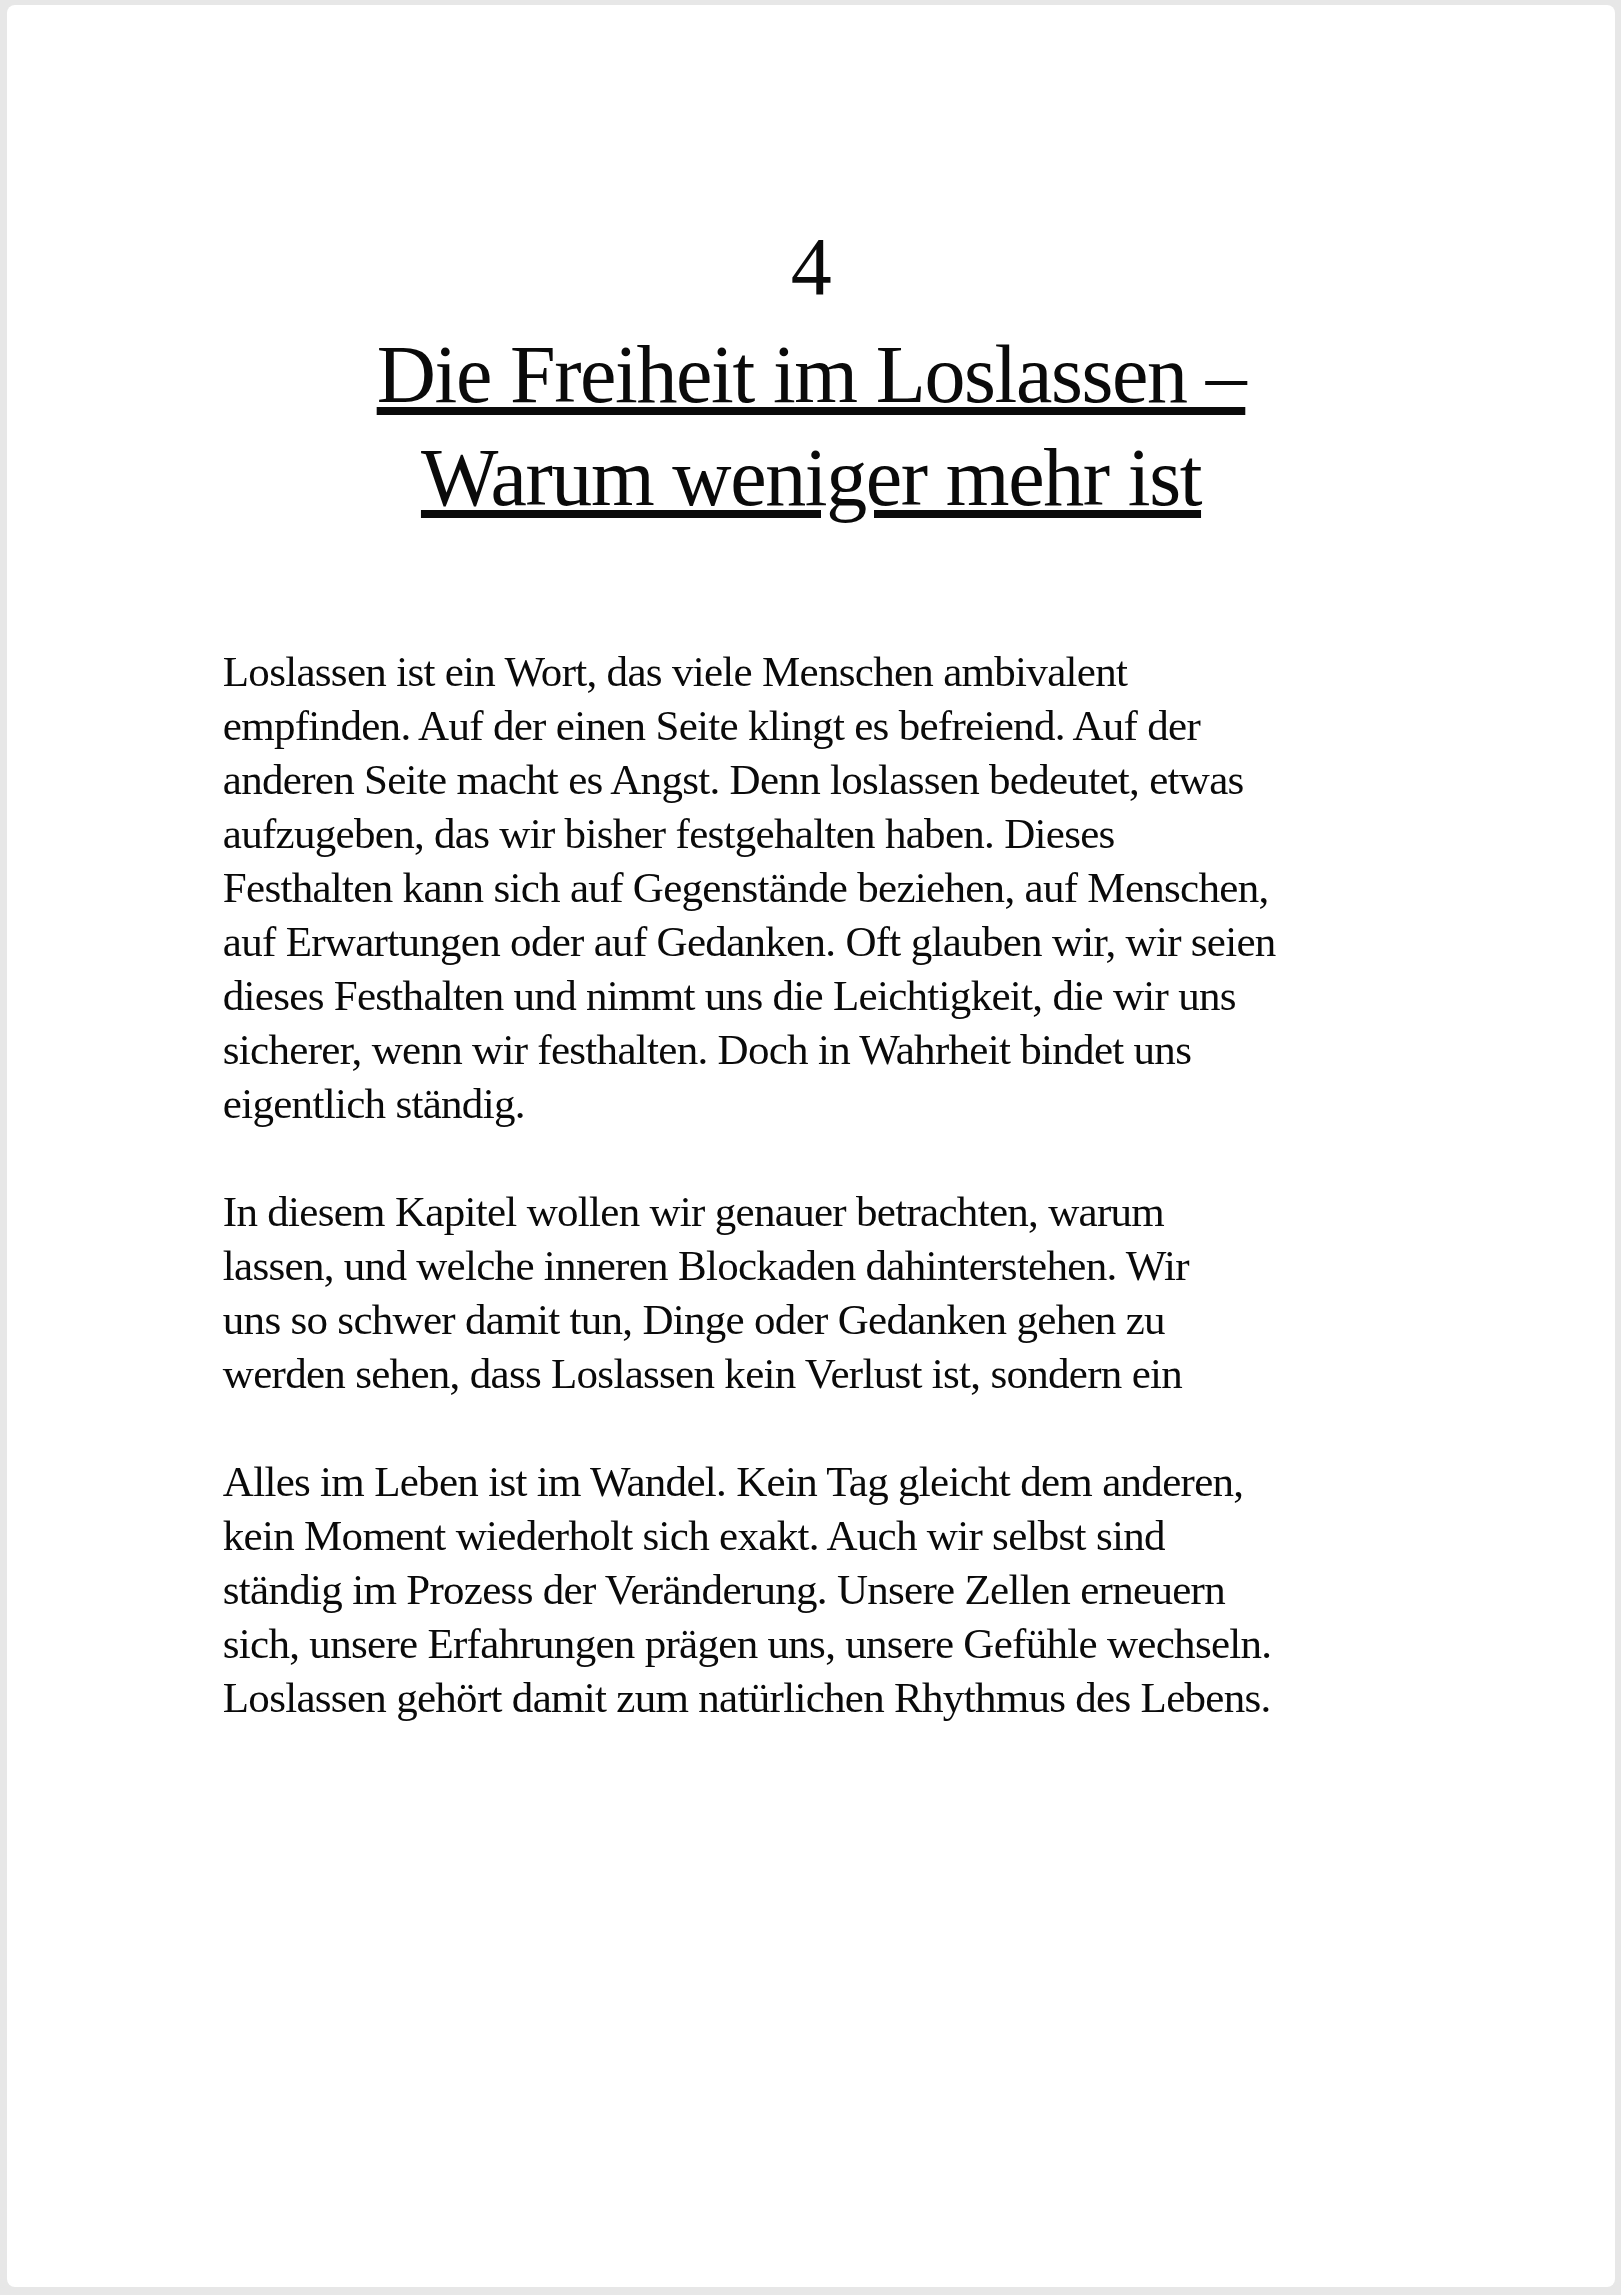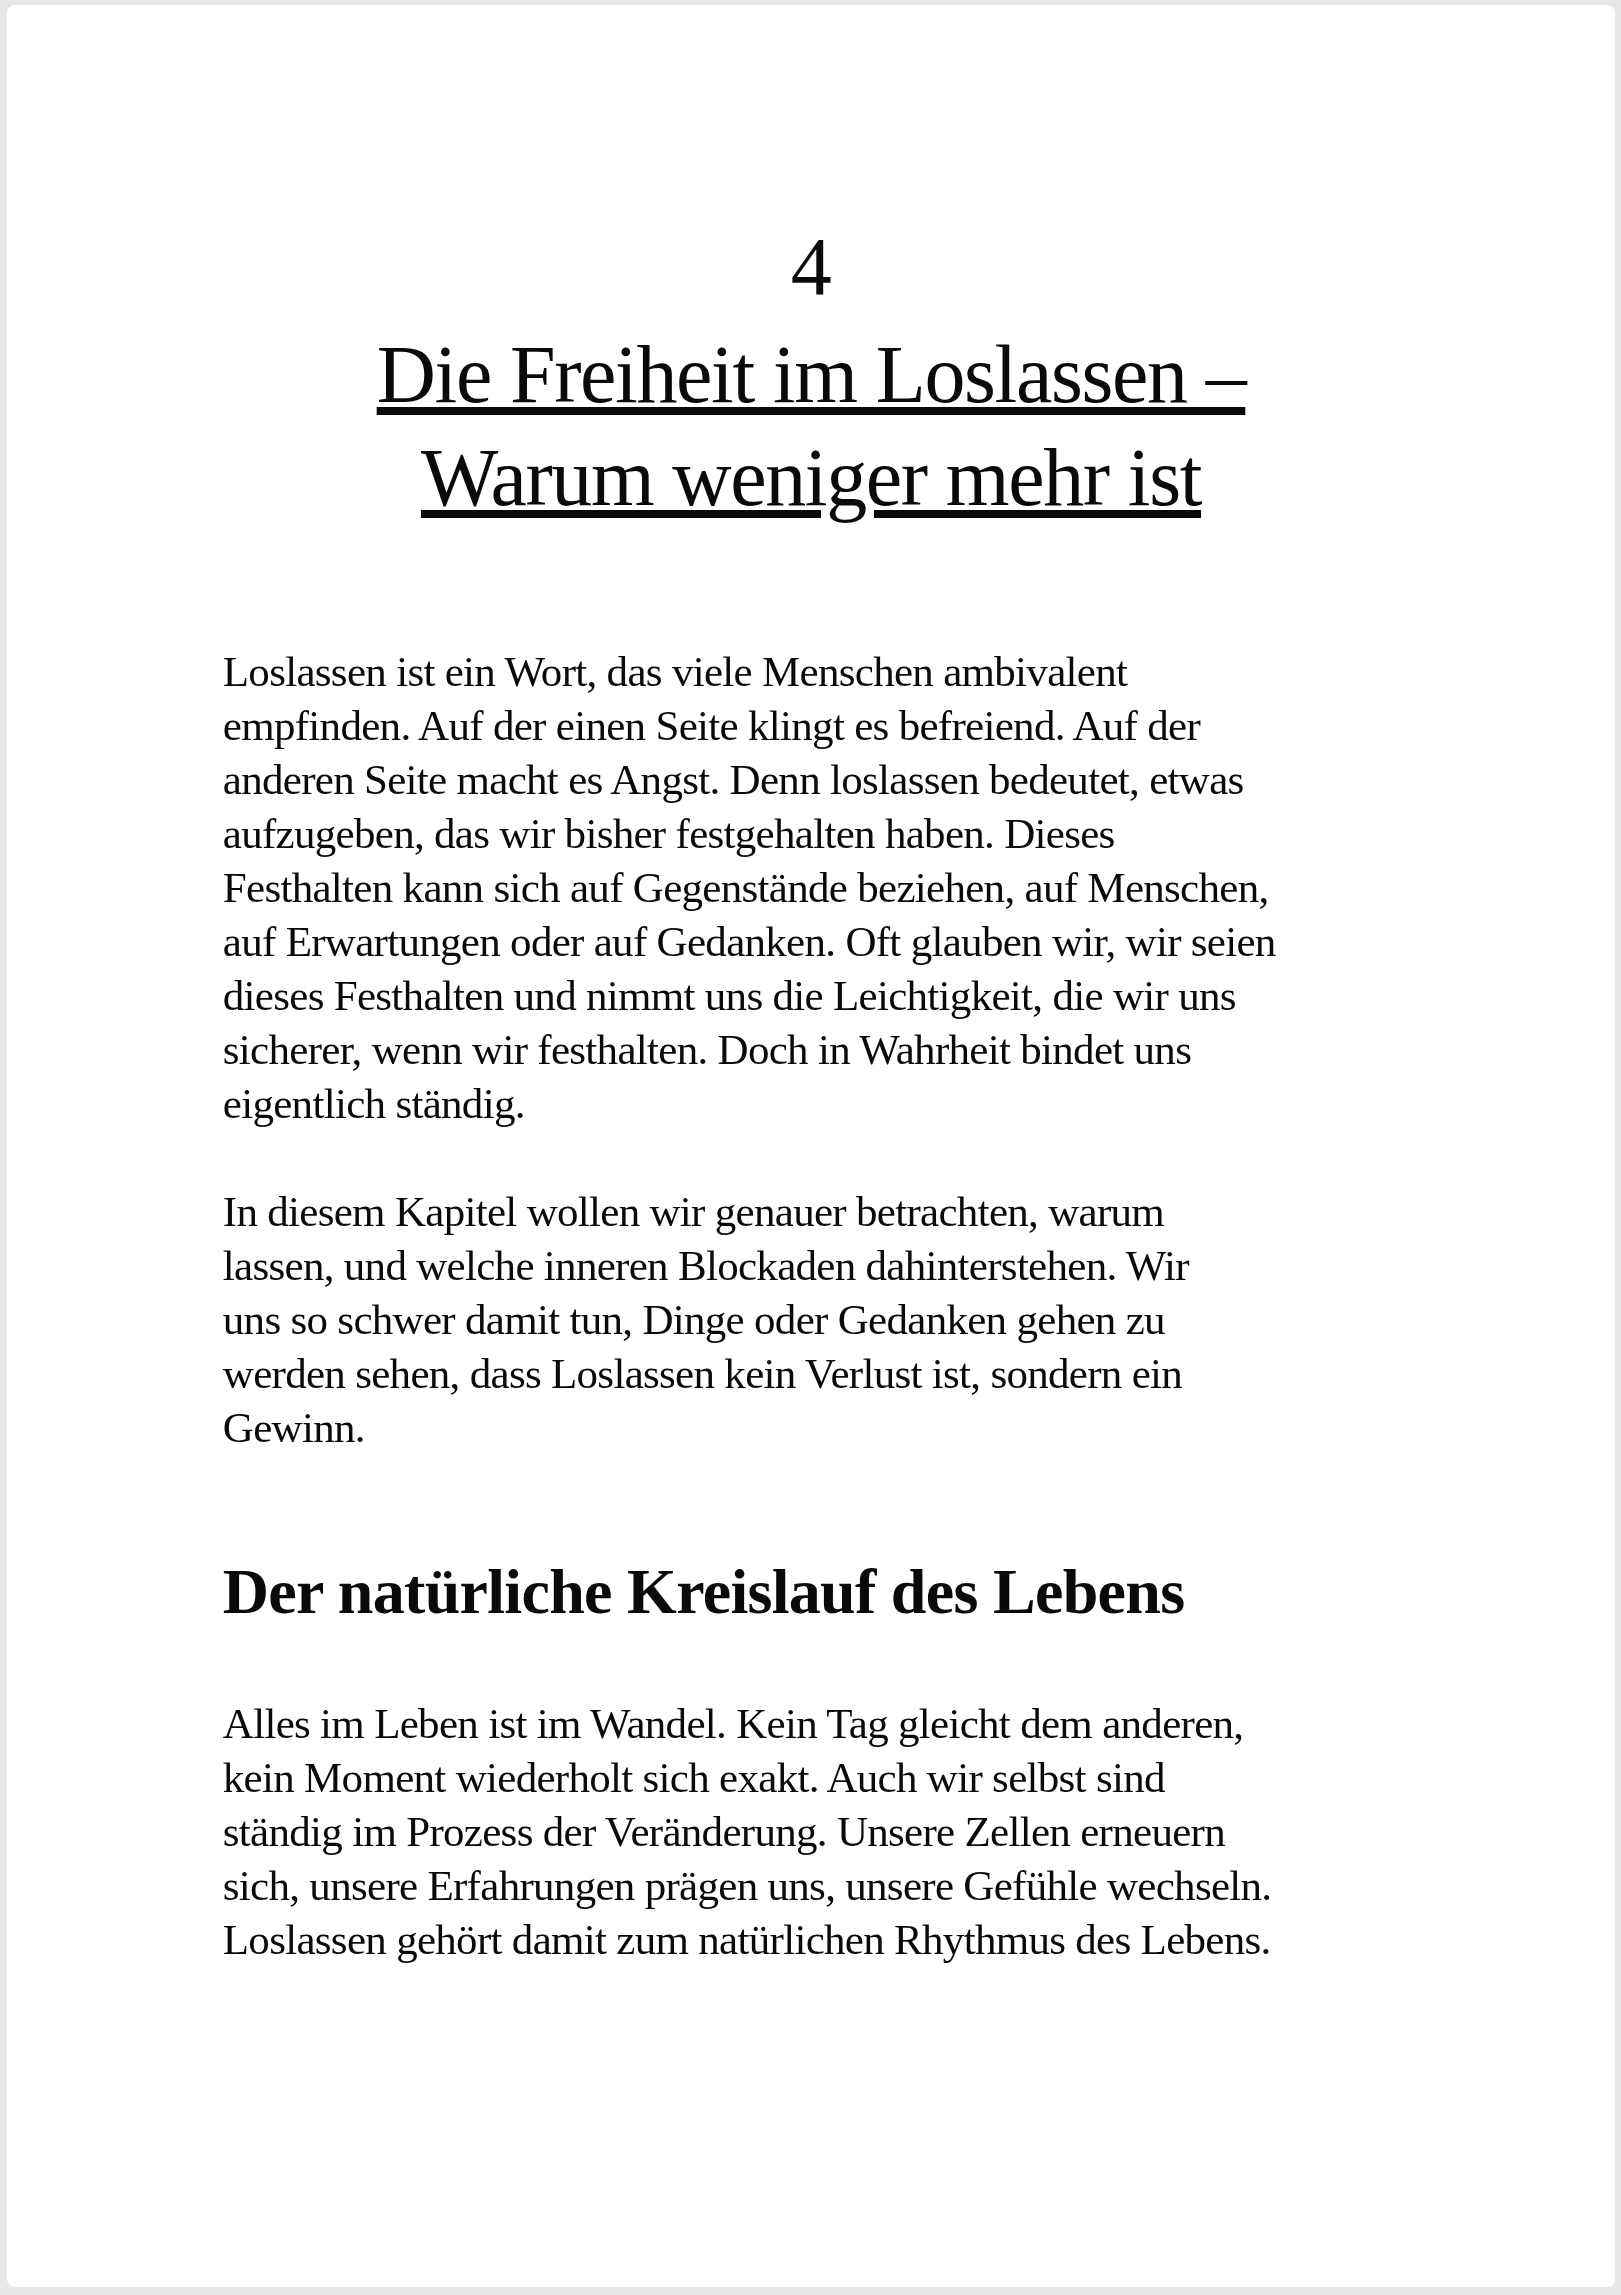--- a/index.html
+++ b/index.html
@@ -94,24 +94,22 @@
         <span class="line">dieses Festhalten und nimmt uns die Leichtigkeit, die wir uns</span>
         <span class="line">sicherer, wenn wir festhalten. Doch in Wahrheit bindet uns</span>
         <span class="line">eigentlich ständig.</span>
       </p>
 
       <p class="body-par">
         <span class="line">In diesem Kapitel wollen wir genauer betrachten, warum</span>
         <span class="line">lassen, und welche inneren Blockaden dahinterstehen. Wir</span>
         <span class="line">uns so schwer damit tun, Dinge oder Gedanken gehen zu</span>
         <span class="line">werden sehen, dass Loslassen kein Verlust ist, sondern ein</span>
-        <span class="line">Gewinn.</span>
       </p>
 
-      <h2 class="section-heading">Der natürliche Kreislauf des Lebens</h2>
 
       <p class="body-par">
         <span class="line">Alles im Leben ist im Wandel. Kein Tag gleicht dem anderen,</span>
         <span class="line">kein Moment wiederholt sich exakt. Auch wir selbst sind</span>
         <span class="line">ständig im Prozess der Veränderung. Unsere Zellen erneuern</span>
         <span class="line">sich, unsere Erfahrungen prägen uns, unsere Gefühle wechseln.</span>
         <span class="line">Loslassen gehört damit zum natürlichen Rhythmus des Lebens.</span>
       </p>
 
     </div>

